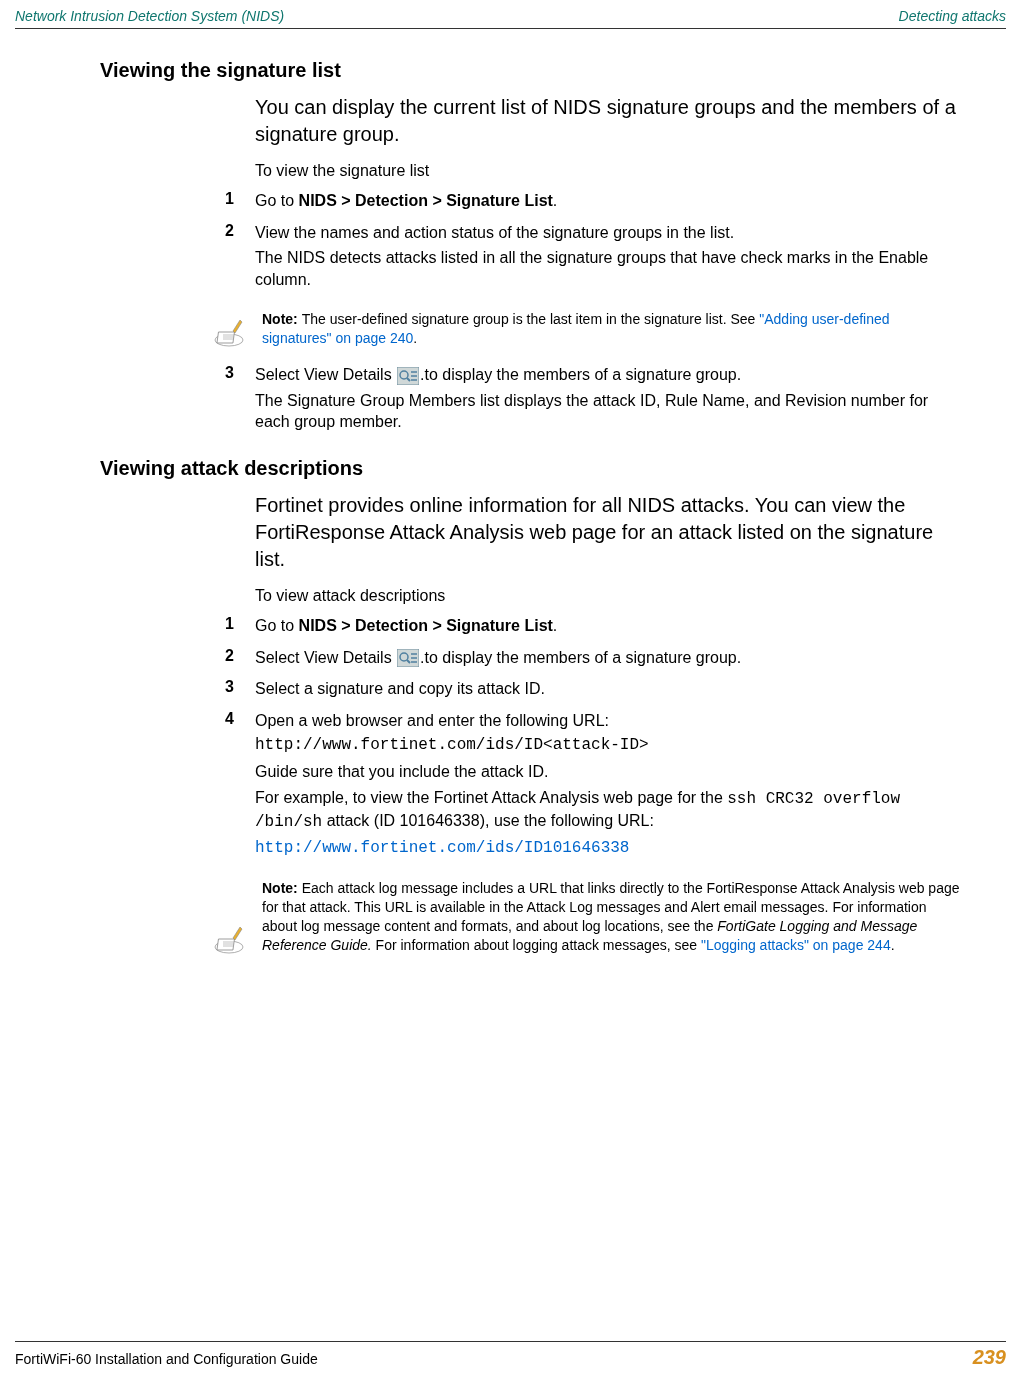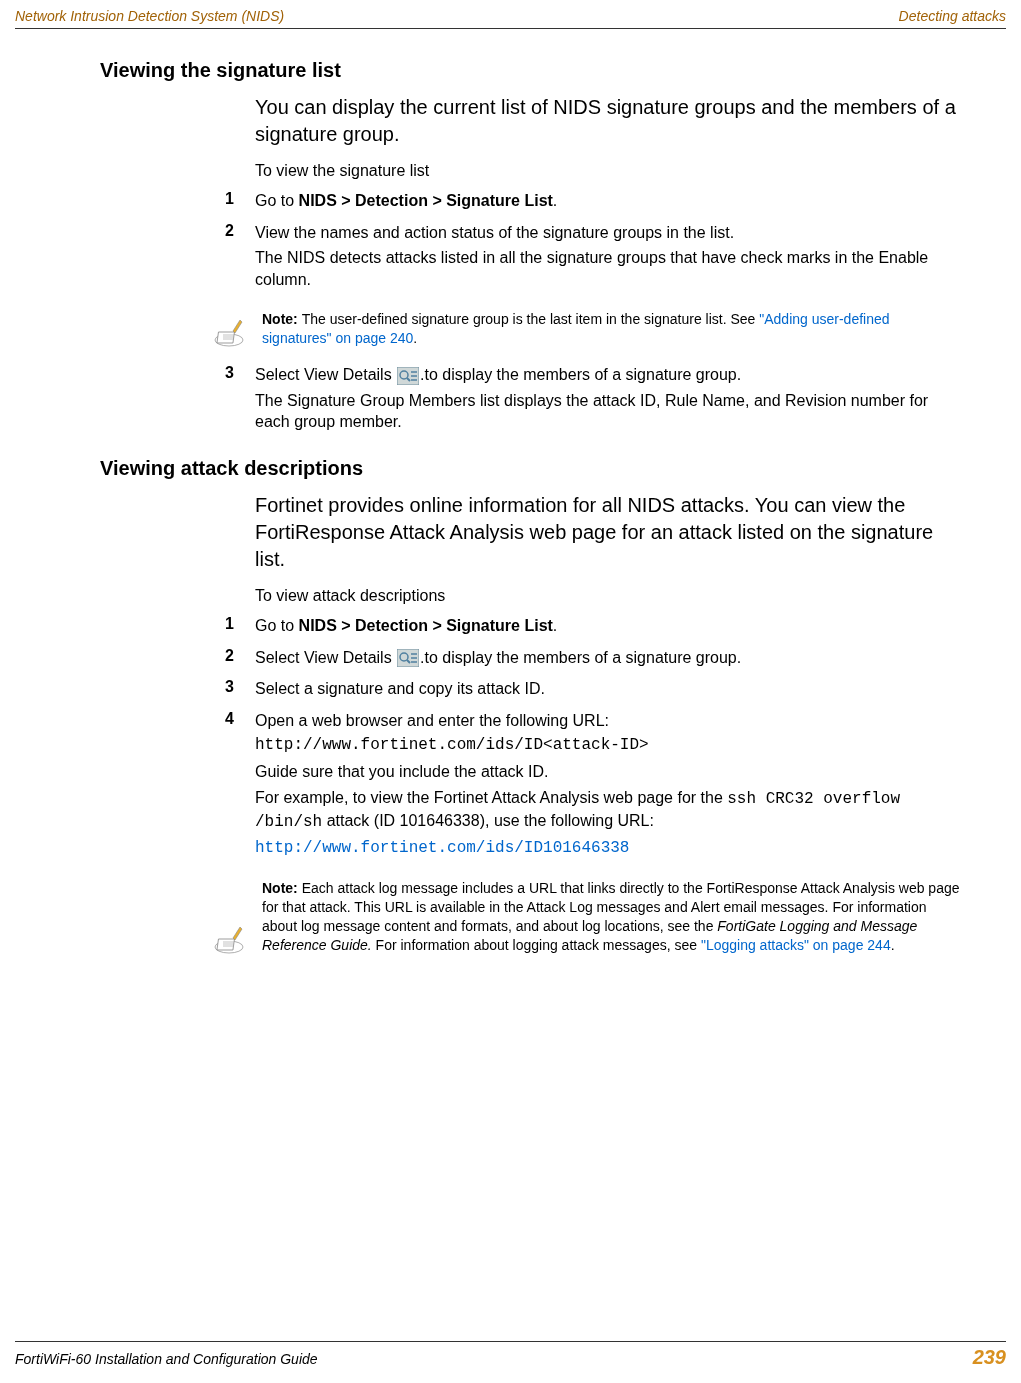--- a/index.html
+++ b/index.html
@@ -14,21 +14,21 @@
       background: white;
       position: relative;
       padding: 0;
     }
     .header {
       display: flex;
       justify-content: space-between;
       padding: 8px 15px 4px 15px;
       font-style: italic;
       font-size: 14px;
-      color: #a16207;
+      color: #0f766e;
     }
     .header-line {
       border: none;
       border-top: 1.5px solid #333;
       margin: 0 15px 30px 15px;
     }
     .content {
       padding: 0 60px 0 100px;
     }
     .section-heading {
@@ -112,21 +112,20 @@
       border: none;
       border-top: 1.5px solid #333;
       margin-bottom: 4px;
     }
     .footer-row {
       display: flex;
       justify-content: space-between;
       align-items: baseline;
     }
     .footer-title {
-      font-style: italic;
       font-size: 14px;
     }
     .page-number {
       font-size: 20px;
       font-weight: bold;
       color: #d89020;
       font-style: italic;
     }
   </style>
 </head>

